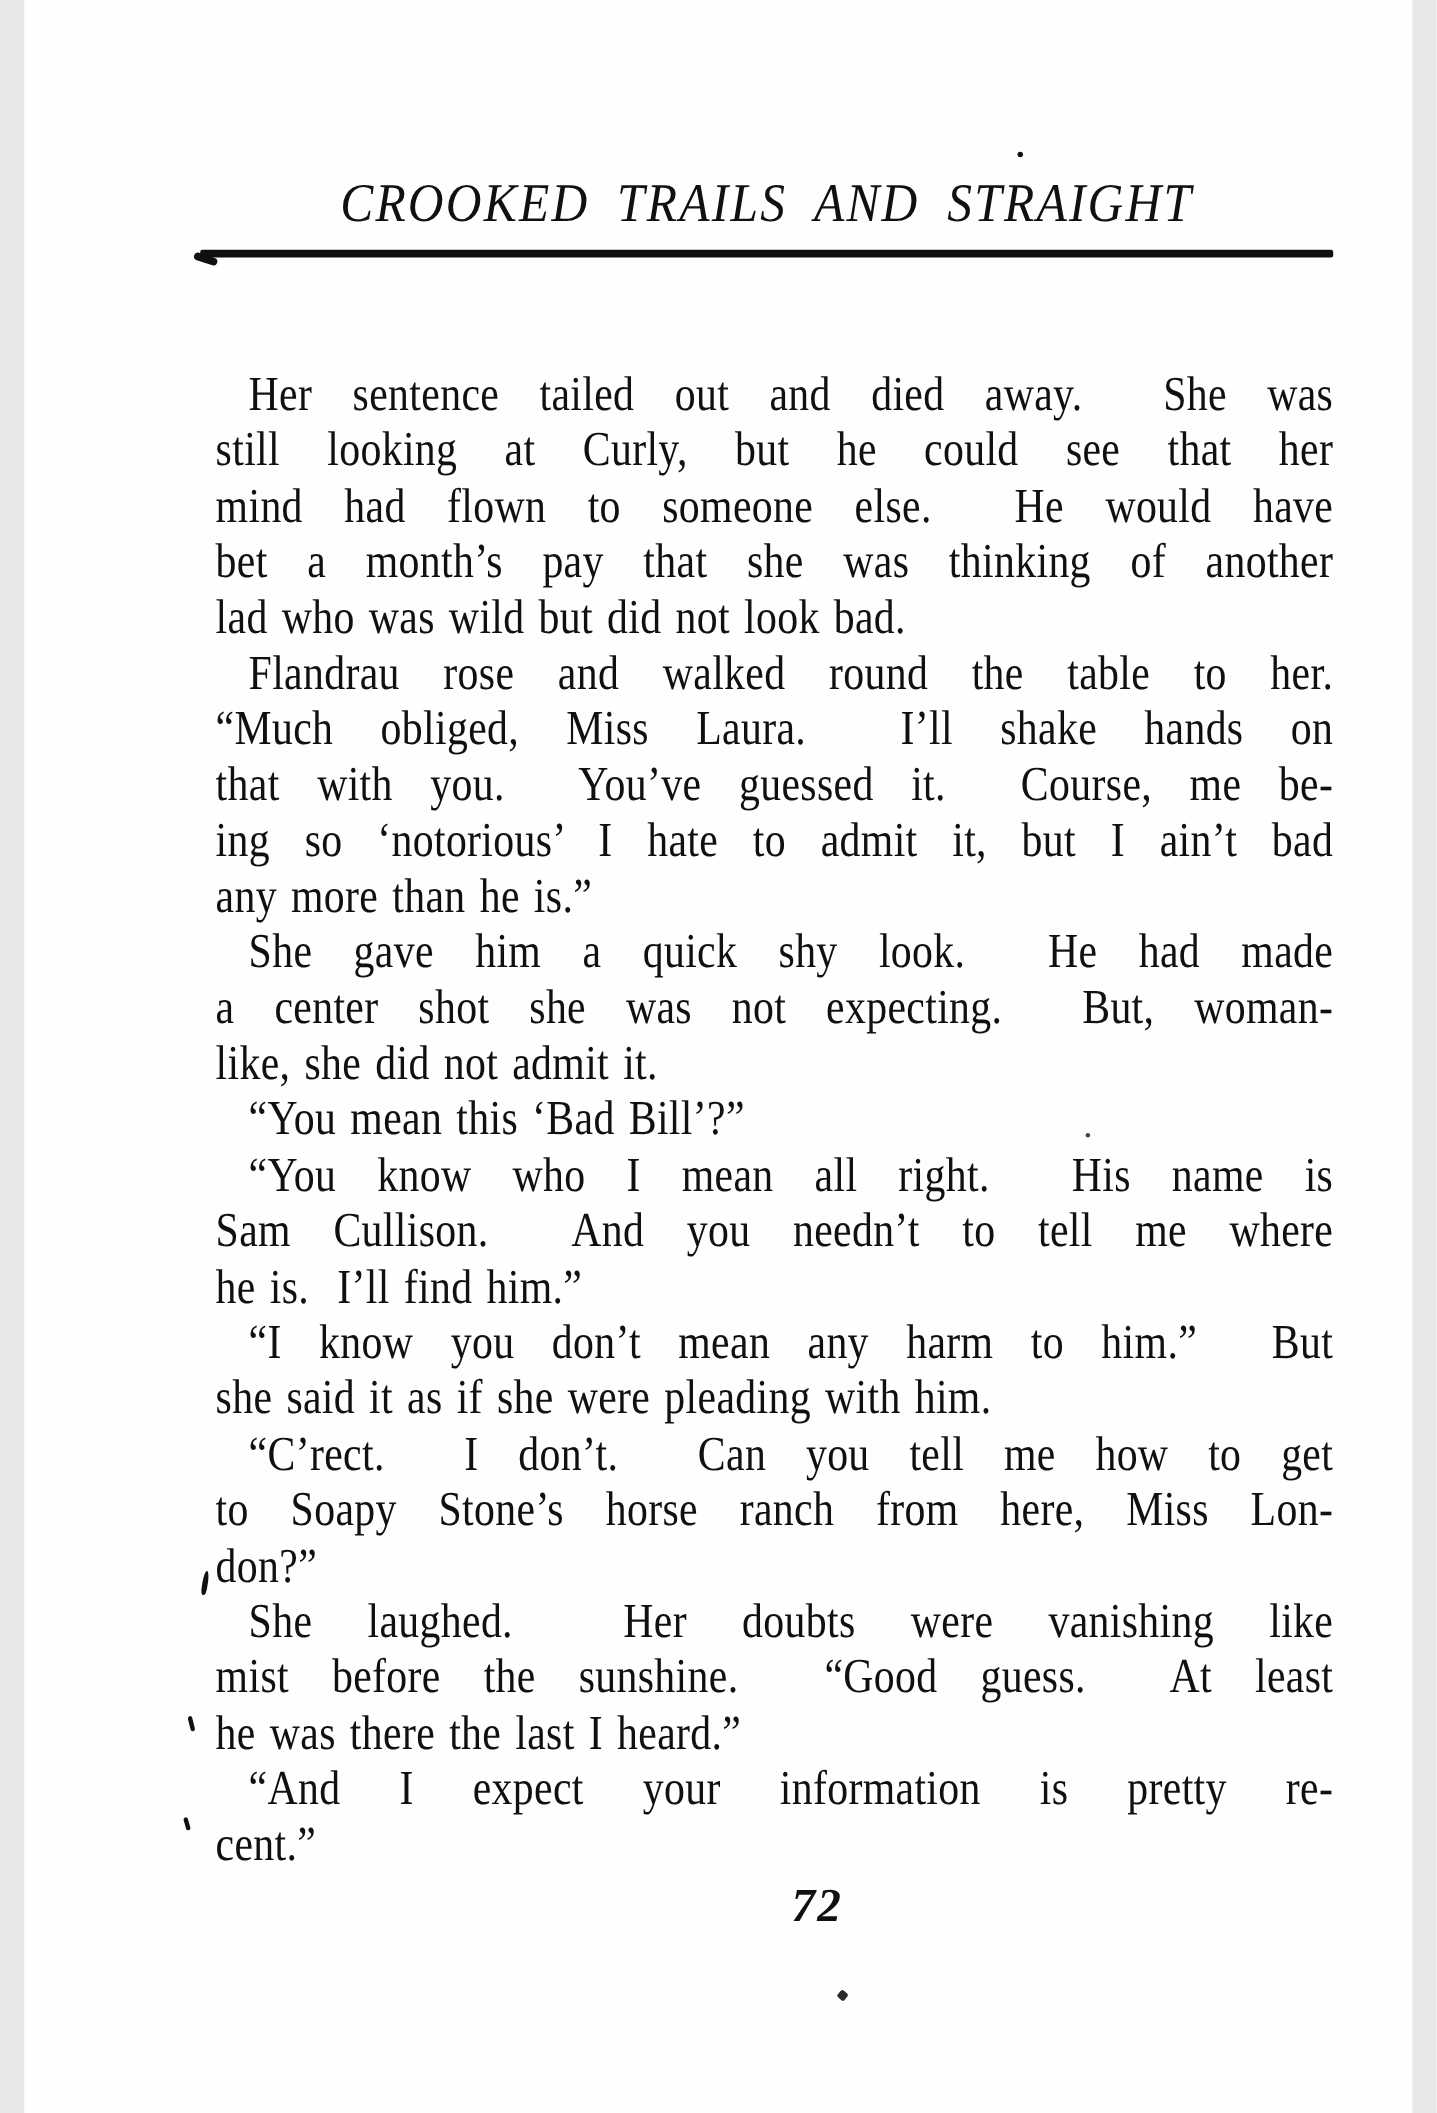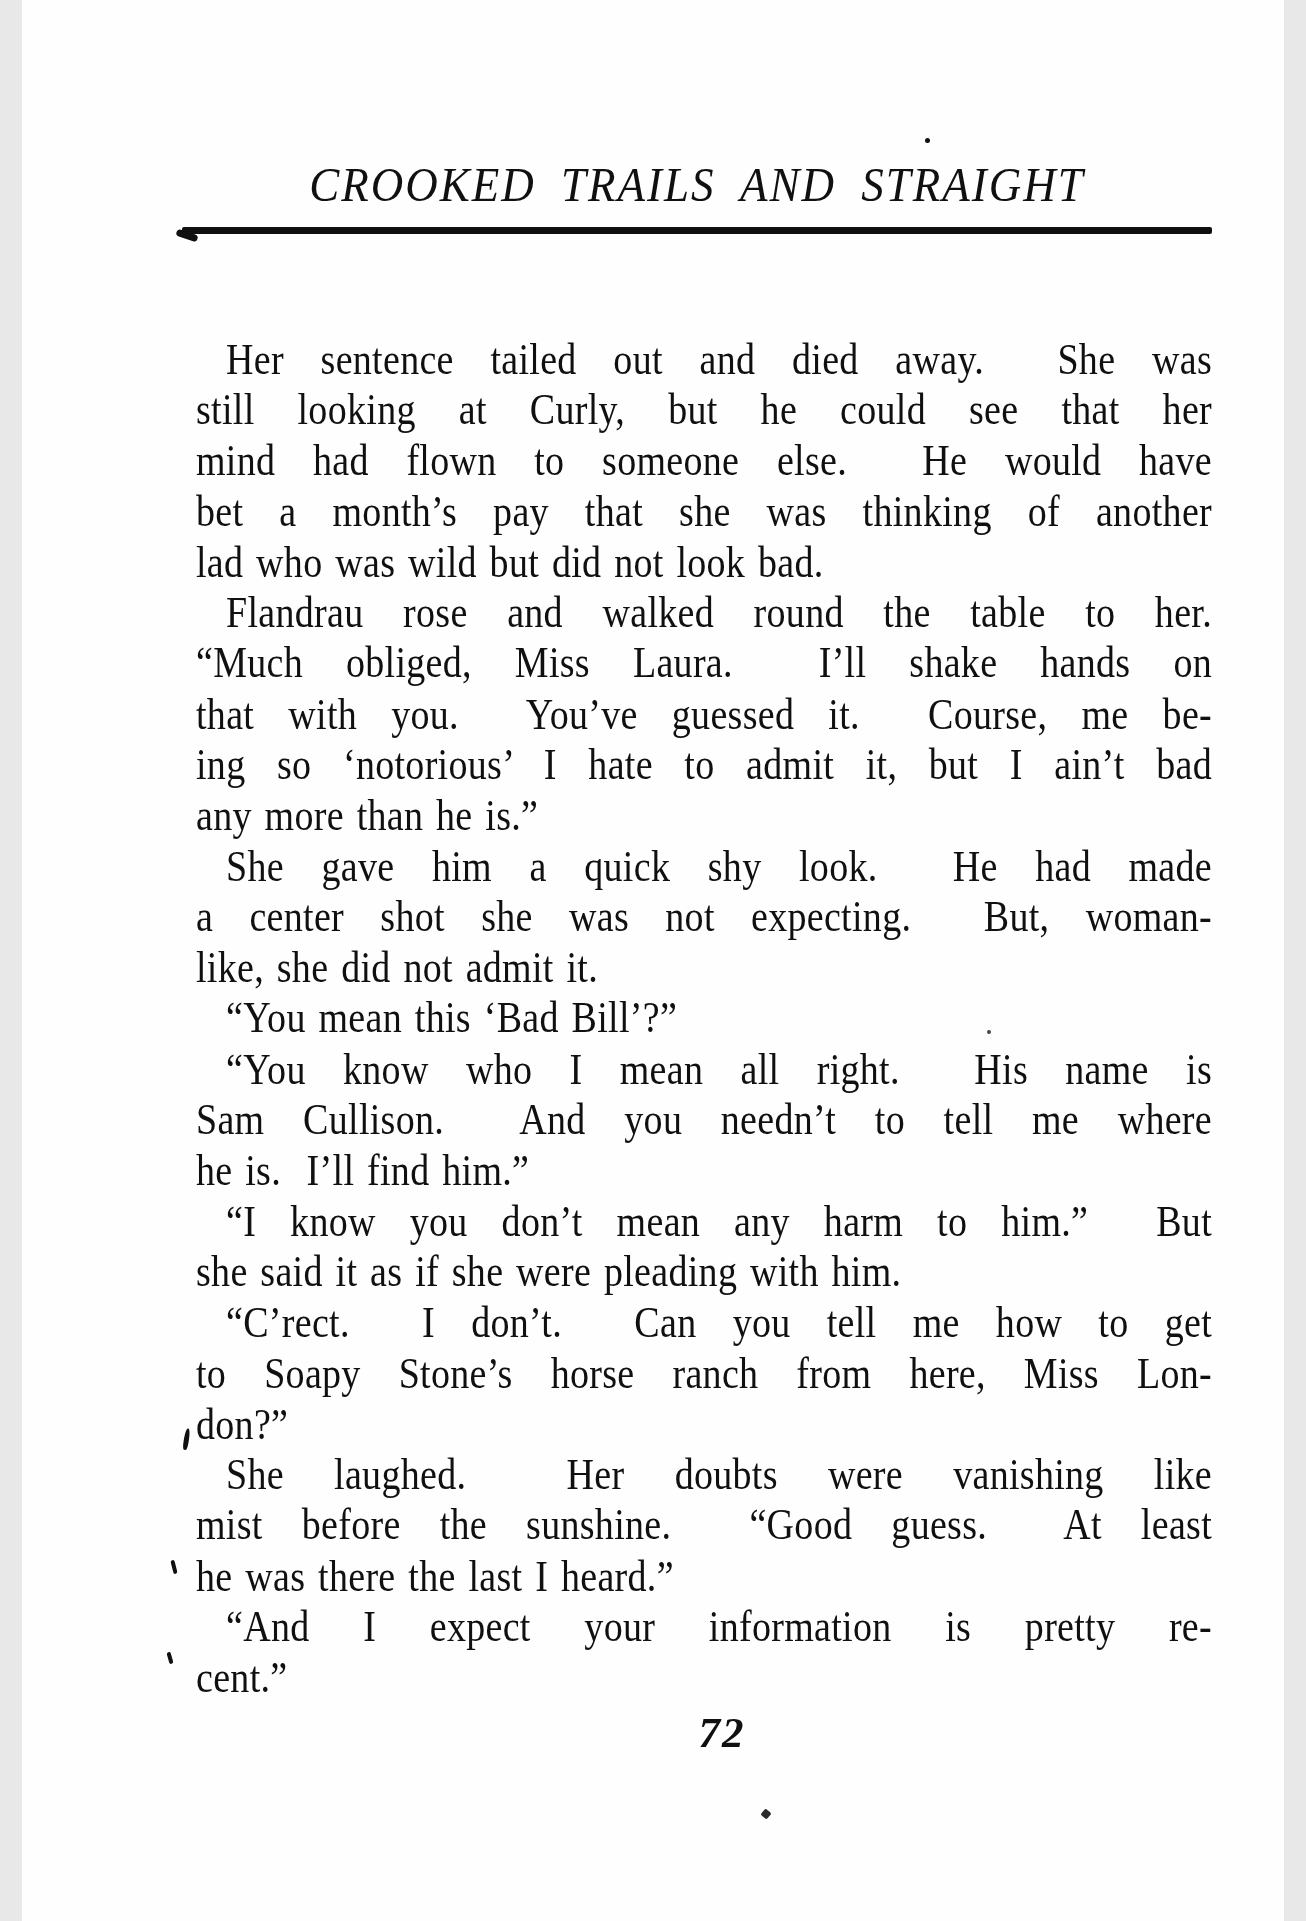--- a/index.html
+++ b/index.html
@@ -66,21 +66,21 @@
     text-justify:inter-word;
   }
   .line.indent{ padding-left:30px; }
   .line.last{
     text-align:left;
     text-align-last:left;
   }
   
   .page-number{
     position:absolute;
-    left:650px; top:1708px; width:100px;
+    left:671px; top:1708px; width:100px;
     text-align:center;
     font-size:43px;
     font-weight:bold;
     font-style:italic;
     letter-spacing:2px;
   }
   
   .artifact{ position:absolute; background:var(--ink); }
   .a-comma{ left:162px; top:1428px; width:5px; height:22px; border-radius:60% 60% 40% 40%; transform:rotate(9deg); }
   .a-tick1{ left:150px; top:1560px; width:4px; height:14px; border-radius:2px; transform:rotate(-14deg); }

